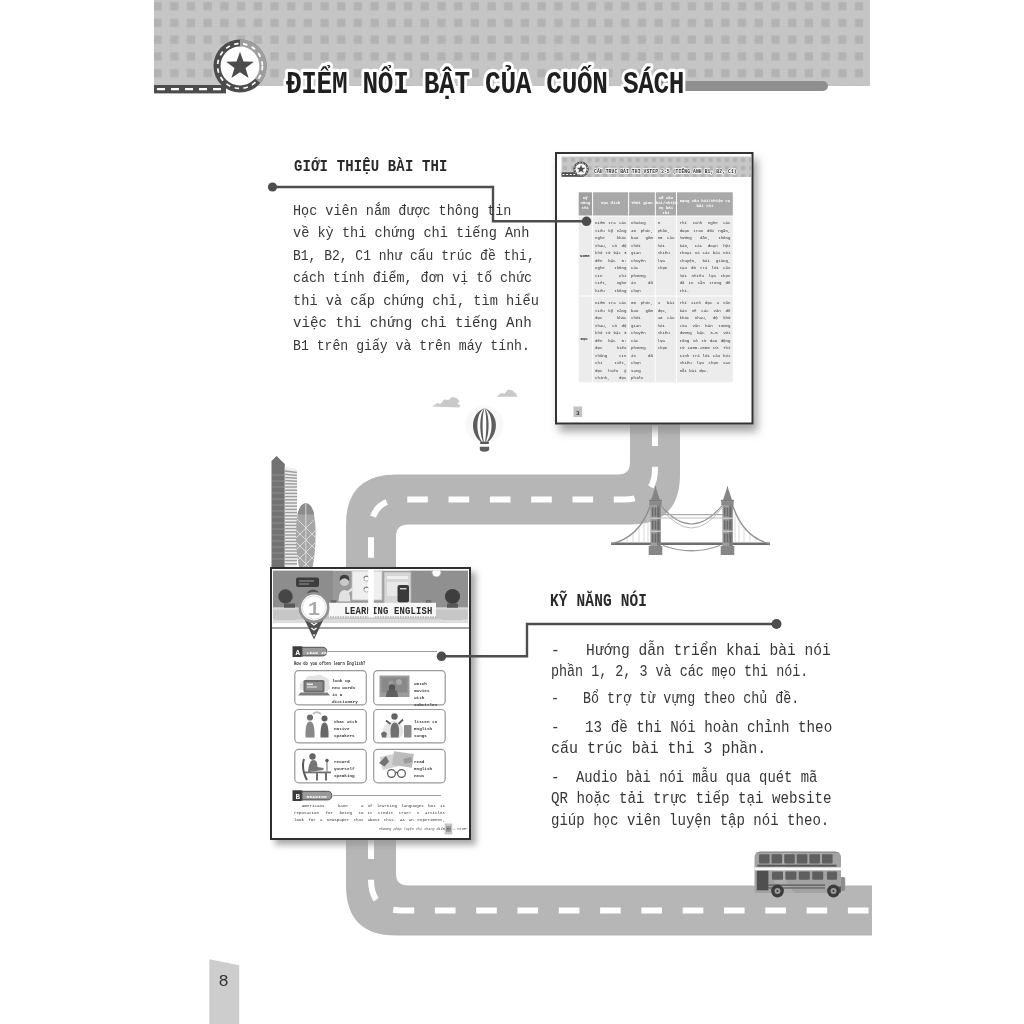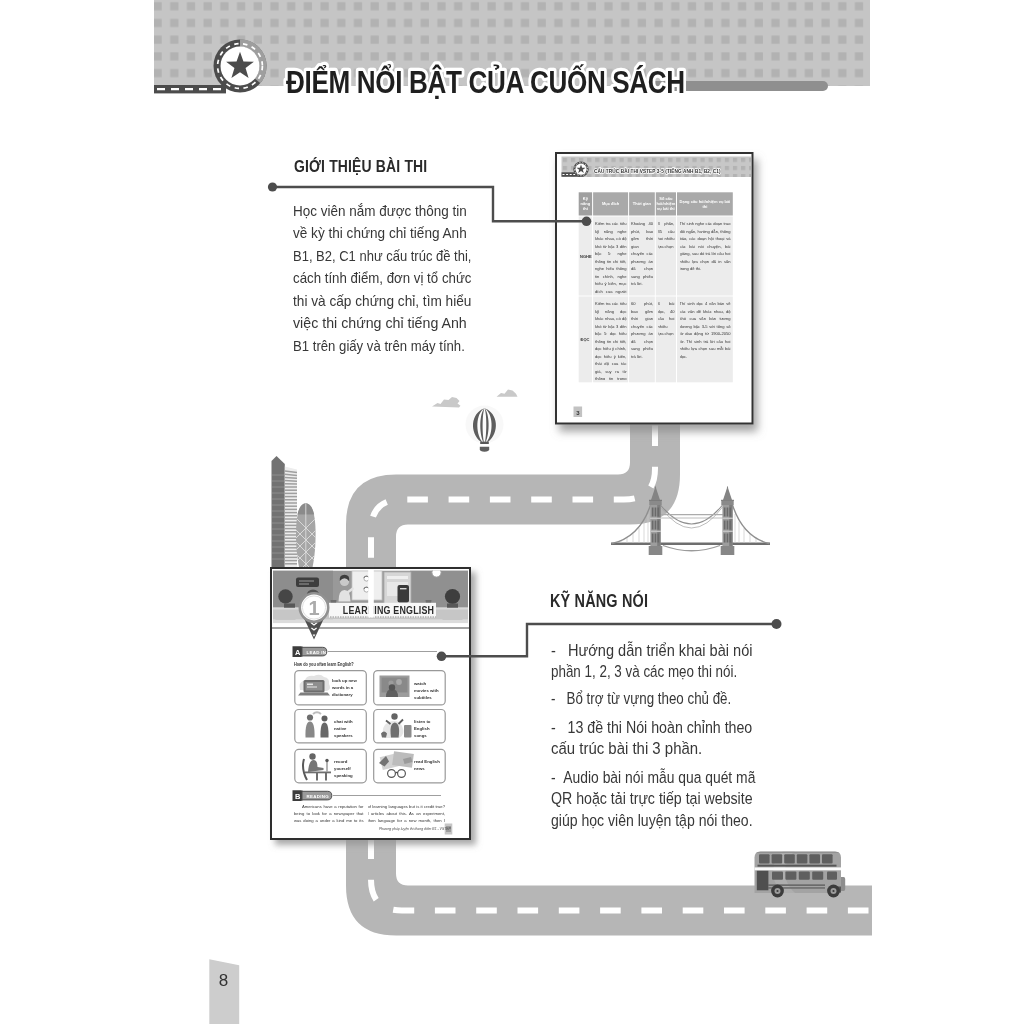--- a/index.html
+++ b/index.html
@@ -1,17 +1,17 @@
 <!DOCTYPE html>
 <html><head>
 <meta charset="utf-8">
 <style>
   html,body{margin:0;padding:0;background:#fff;}
   #page{position:relative;width:1024px;height:1024px;overflow:hidden;background:#fff;
-        font-family:Liberation Sans, sans-serif;}
+        font-family:Liberation Mono, monospace;}
   #gfx{position:absolute;left:0;top:0;}
   .t{position:absolute;color:#333;}
   .para{font-size:14.8px;color:#373737;}
   .parb{font-size:16.3px;color:#373737;}
   .sx{white-space:nowrap;transform-origin:0 0;position:absolute;text-align:left;}
 </style>
 </head>
 <body>
 <div id="page">
 <svg id="gfx" width="1024" height="1024" viewBox="0 0 1024 1024">

